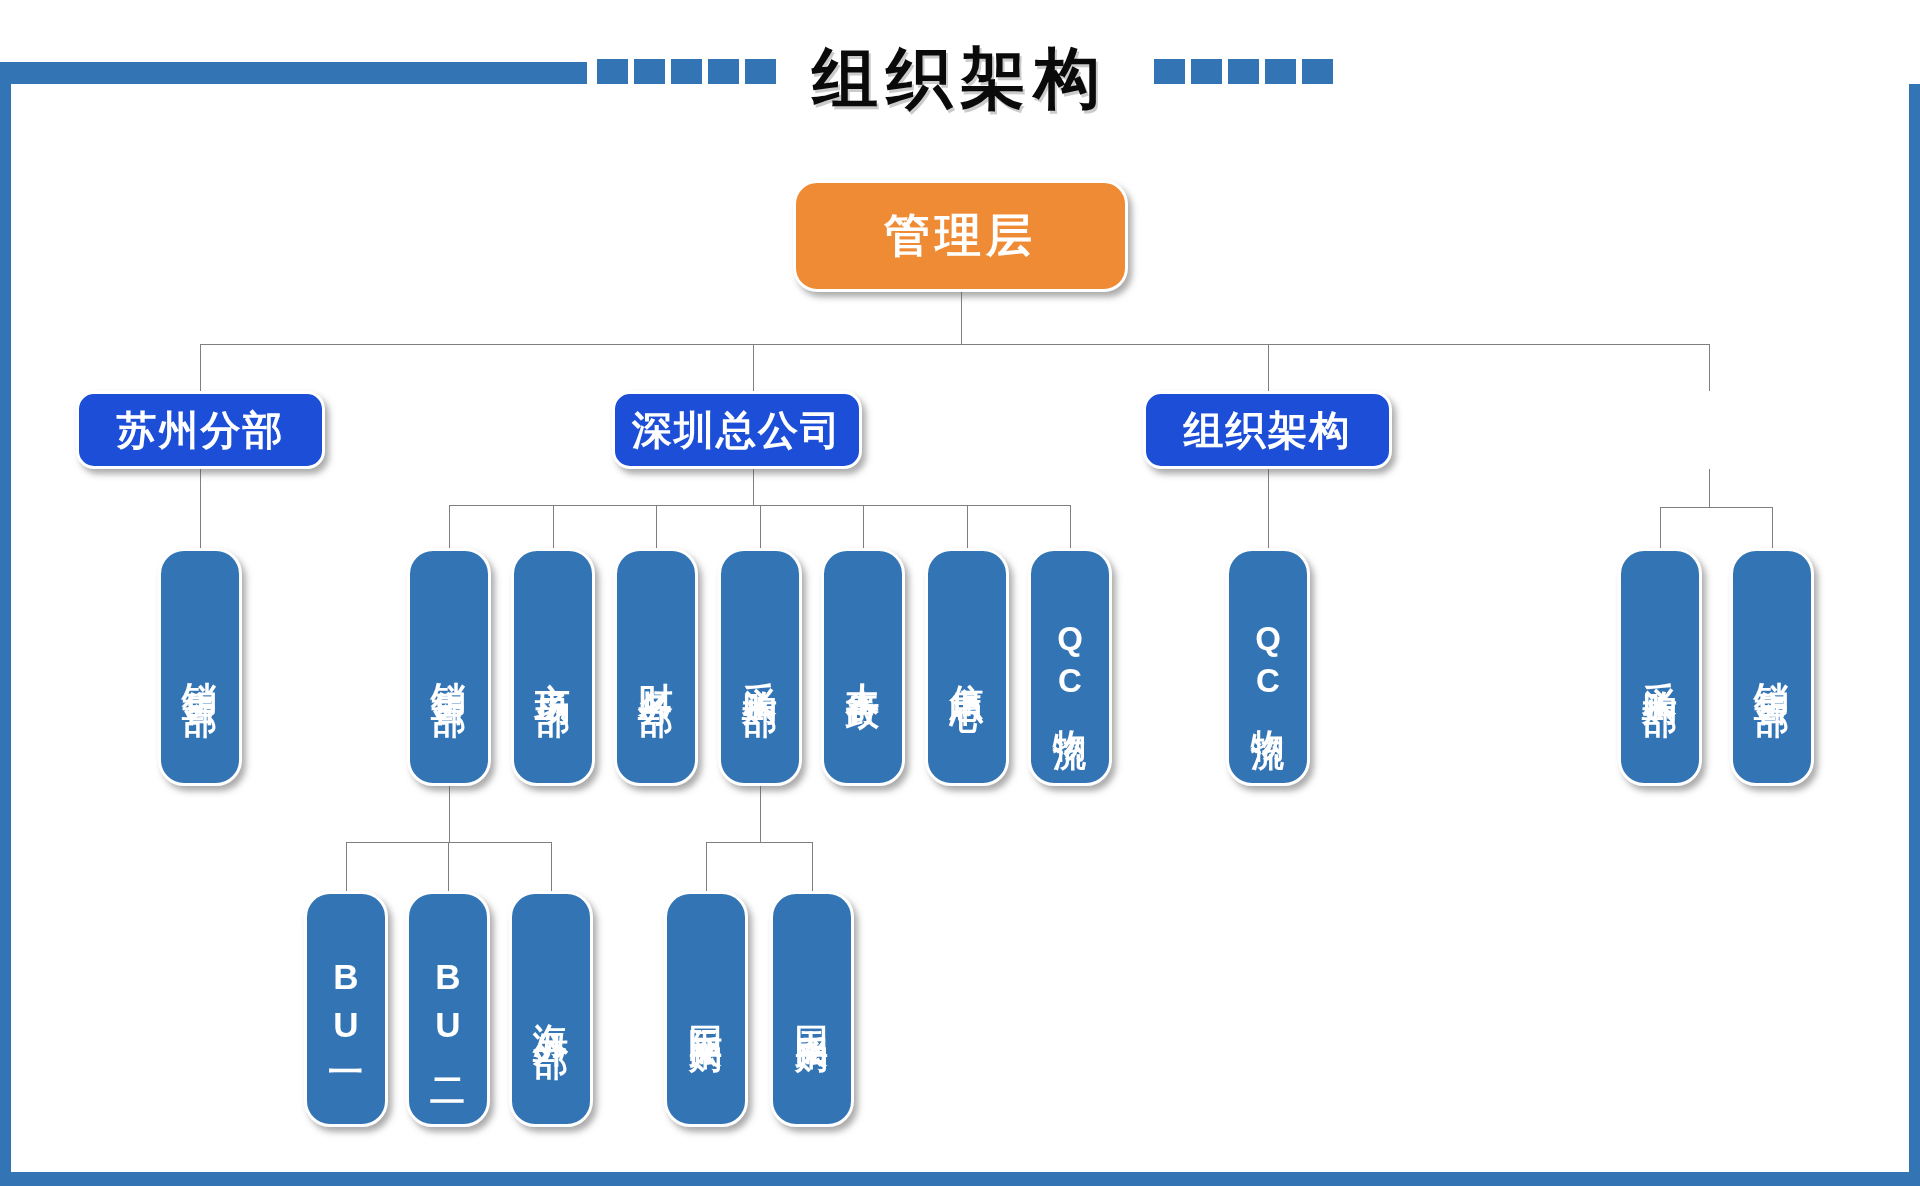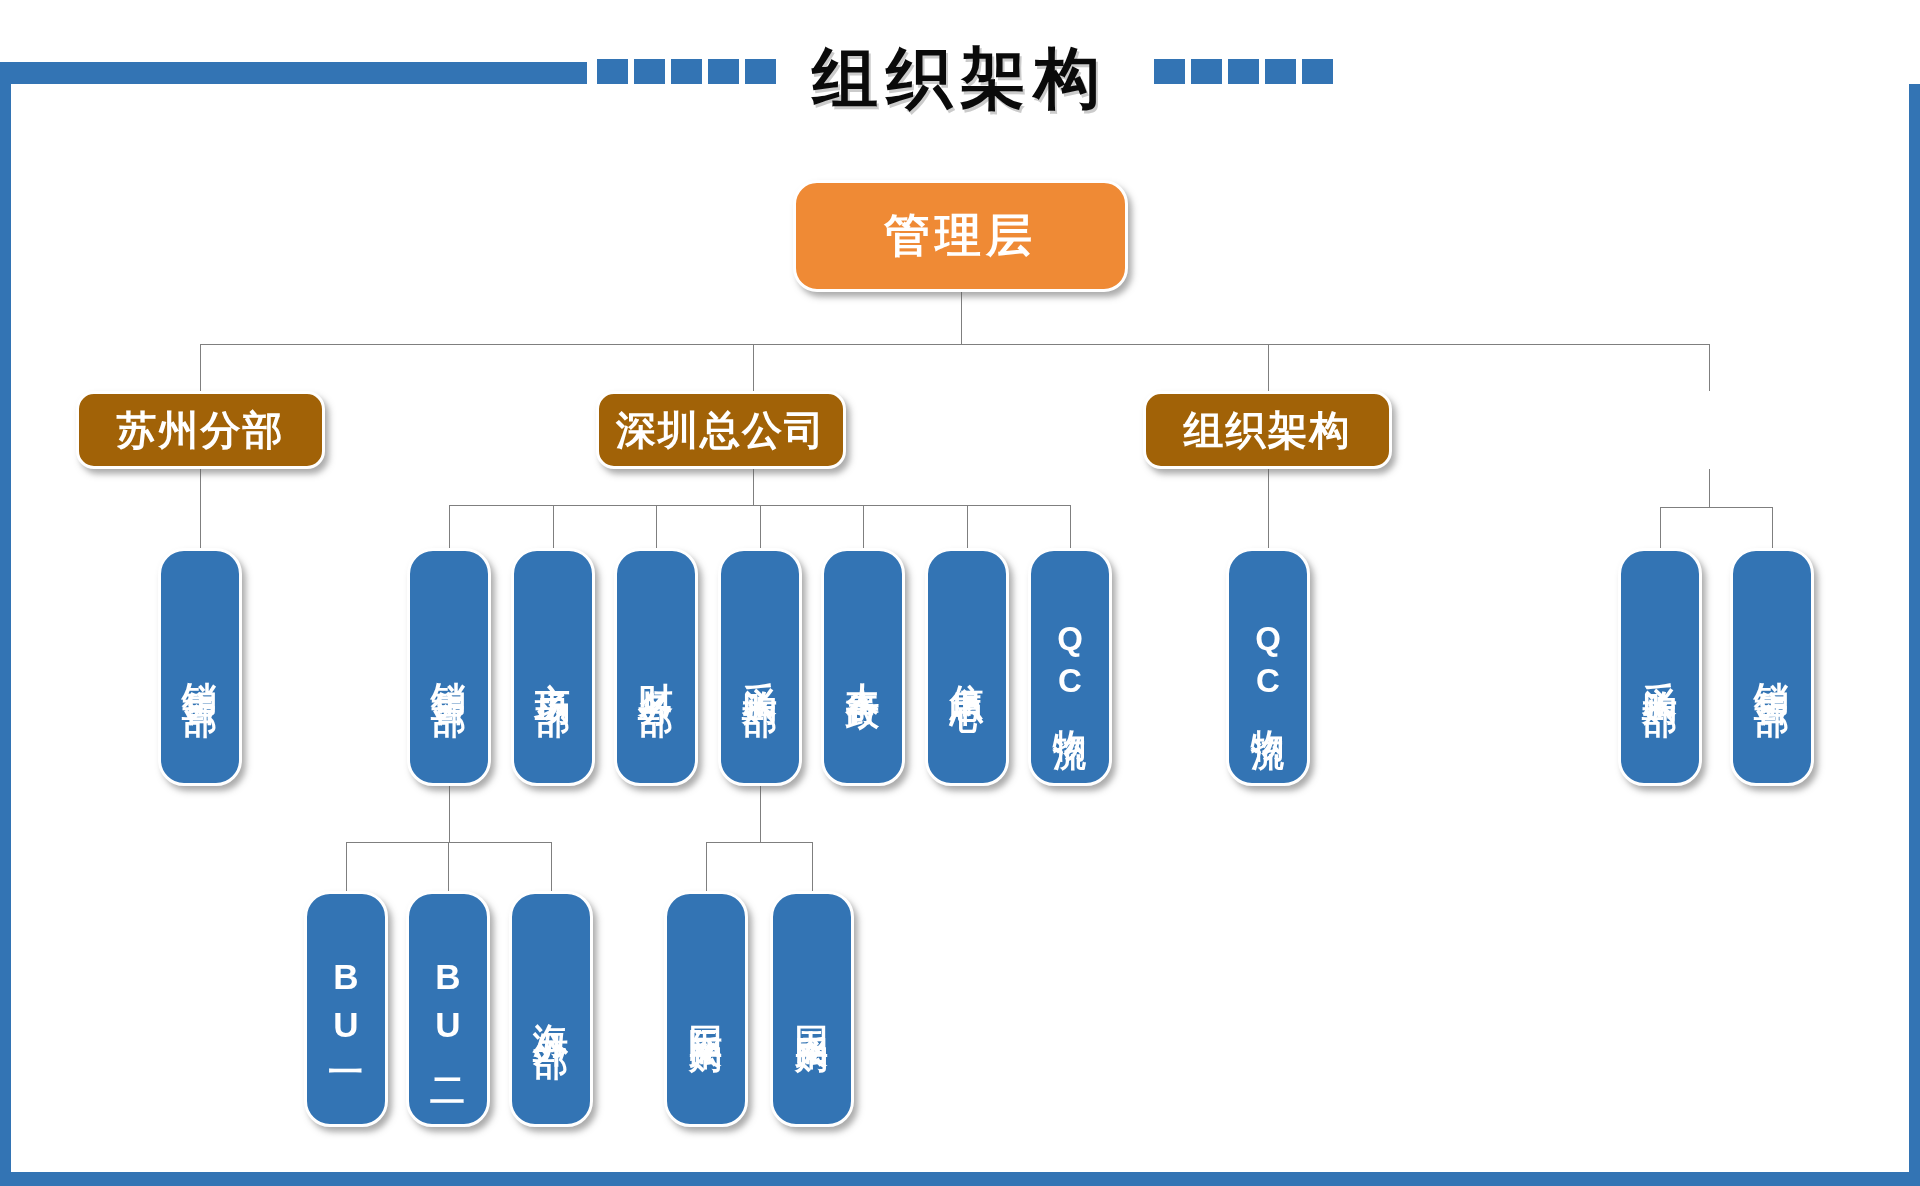--- a/index.html
+++ b/index.html
@@ -28,21 +28,21 @@
   .node{
     position:absolute;display:flex;align-items:center;justify-content:center;
     color:#ffffff;font-weight:bold;border:3px solid #ffffff;
     box-shadow:4px 5px 6px rgba(90,90,90,.5);
   }
   .root{
     left:793px;top:180px;width:335px;height:112px;background:#EF8A35;
     border-radius:24px;font-size:46px;letter-spacing:5px;
   }
   .l2{
-    top:391px;height:78px;background:#a16207;border-radius:18px;
+    top:391px;height:78px;background:#1d4ed8;border-radius:18px;
     font-size:40px;letter-spacing:2px;
   }
   .pill{
     width:84px;background:#3374B4;border-radius:26px;
     writing-mode:vertical-rl;text-orientation:upright;
     font-size:35px;letter-spacing:9px;line-height:1;
   }
   .lv3{top:548px;height:238px;}
   .lv4{top:891px;height:236px;}
   .pill.small{font-size:33px;letter-spacing:5px;}
@@ -98,21 +98,21 @@
   <div class="ln v" style="left:448px;top:842px;height:49px"></div>
   <div class="ln v" style="left:551px;top:842px;height:49px"></div>
   <div class="ln v" style="left:760px;top:786px;height:56px"></div>
   <div class="ln h" style="left:706px;top:842px;width:106px"></div>
   <div class="ln v" style="left:706px;top:842px;height:49px"></div>
   <div class="ln v" style="left:812px;top:842px;height:49px"></div>
 
   <div class="node root">管理层</div>
 
   <div class="node l2" style="left:76px;width:249px">苏州分部</div>
-  <div class="node l2" style="left:596px;width:250px">深圳总公司</div>
+  <div class="node l2" style="left:612px;width:250px">深圳总公司</div>
   <div class="node l2" style="left:1143px;width:249px">组织架构</div>
 
   <div class="node pill lv3" style="left:158px">销售部</div>
 
   <div class="node pill lv3" style="left:407px">销售部</div>
   <div class="node pill lv3" style="left:511px">市场部</div>
   <div class="node pill lv3" style="left:614px">财务部</div>
   <div class="node pill lv3" style="left:718px">采购部</div>
   <div class="node pill lv3 small" style="left:821px">人事行政</div>
   <div class="node pill lv3 small" style="left:925px">信息中心</div>

